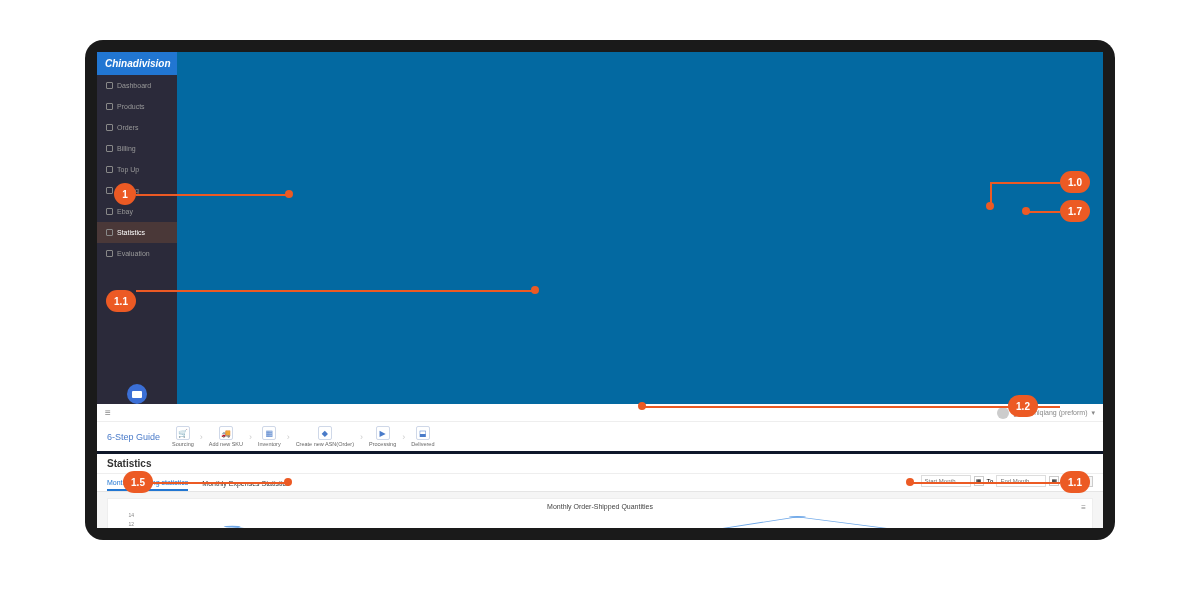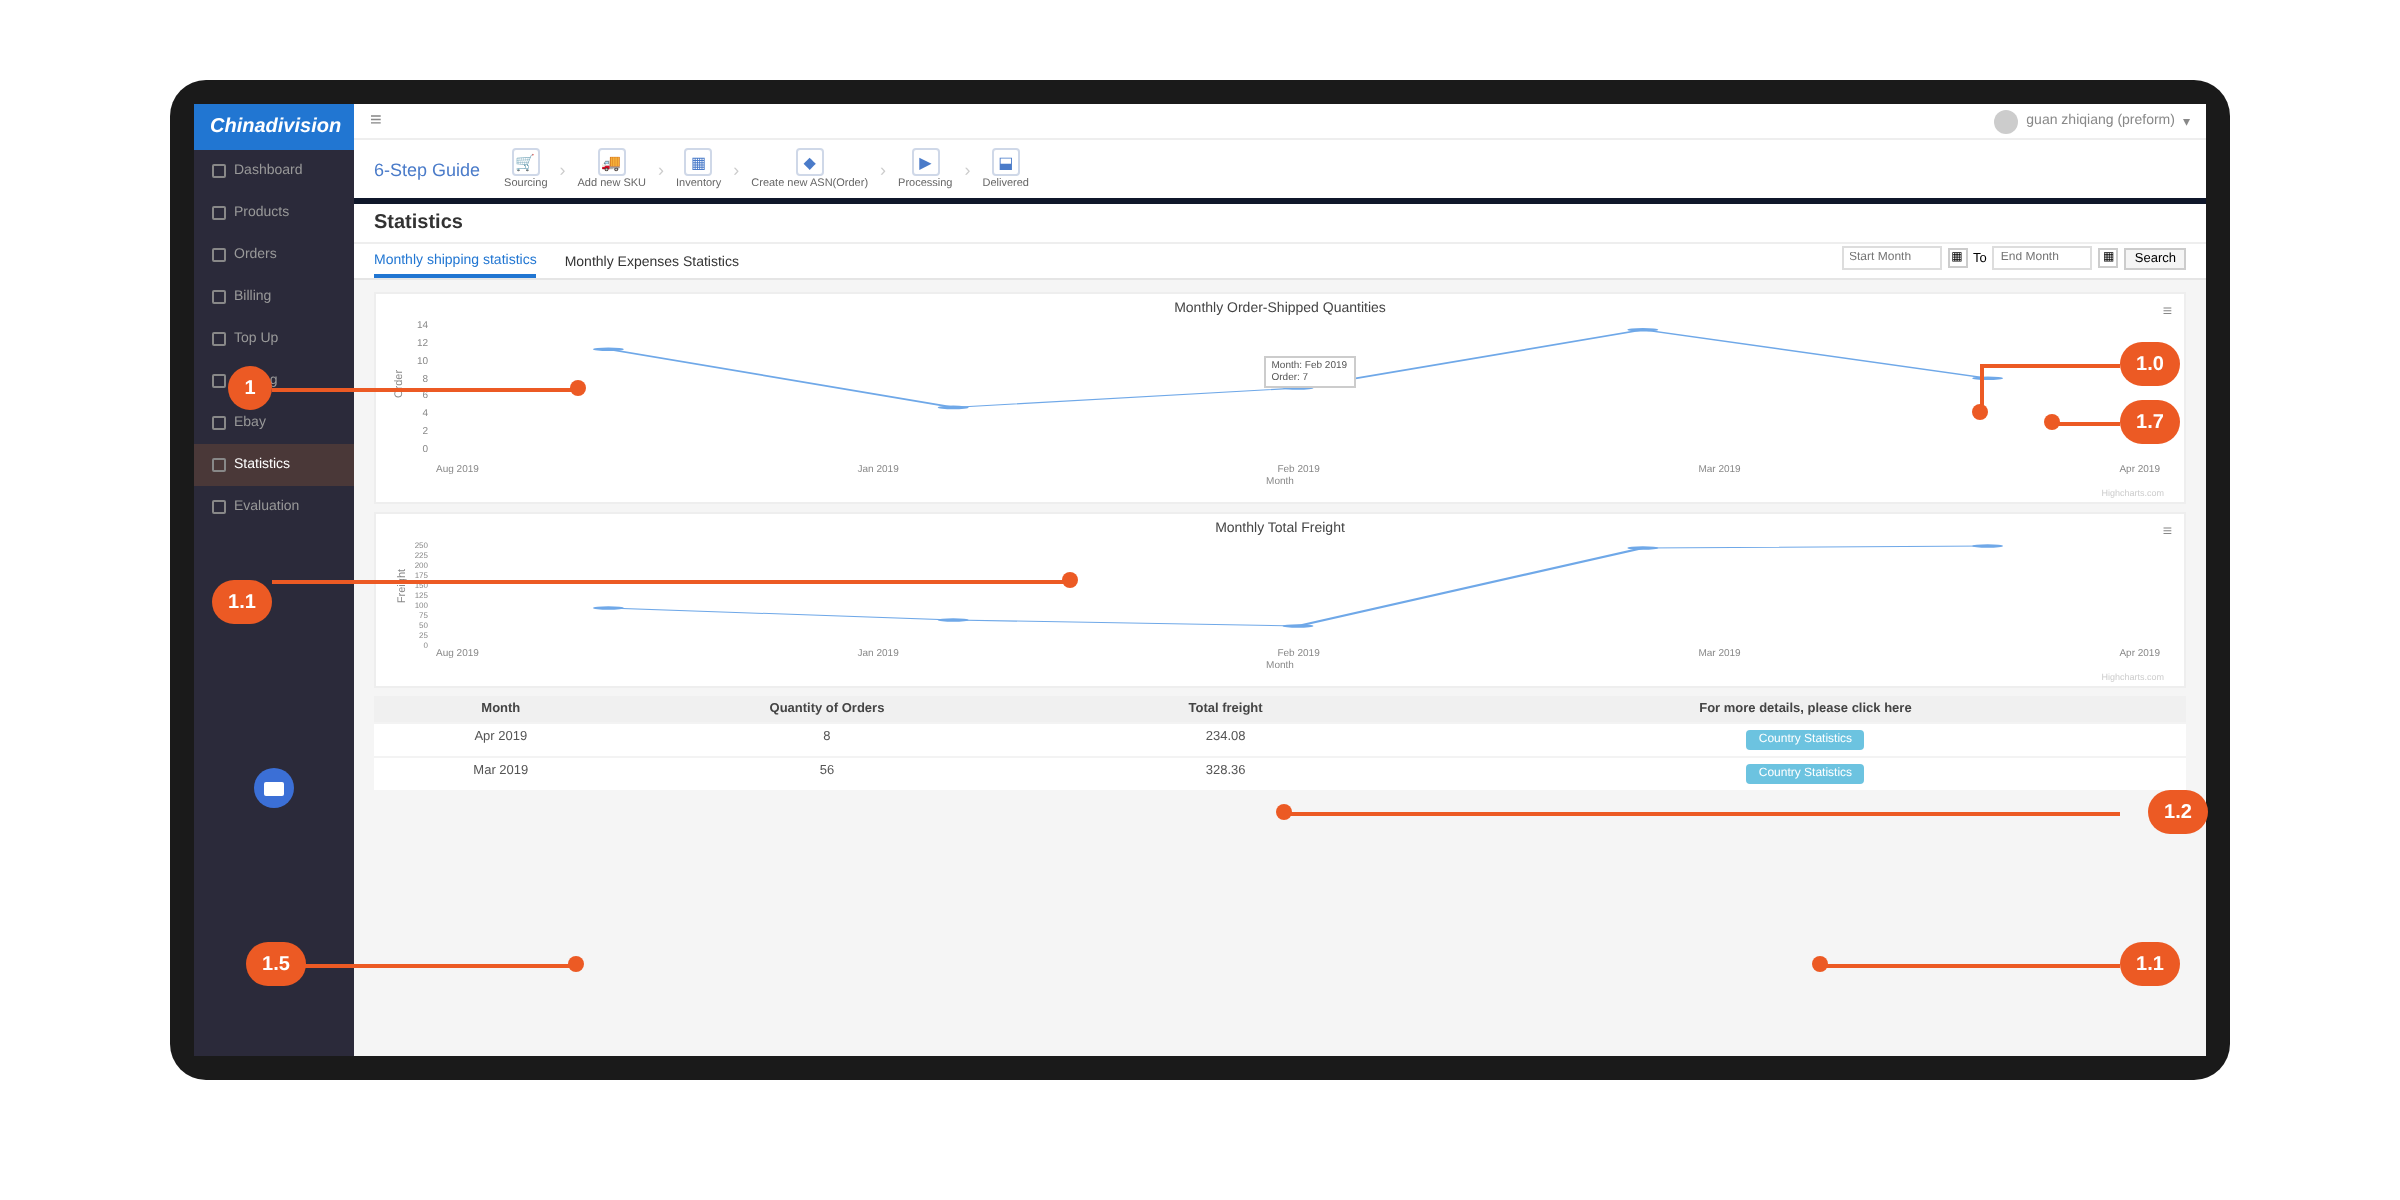--- a/index.html
+++ b/index.html
@@ -1,20 +1,20 @@
 <!DOCTYPE html>
 <html><head>
 <meta charset="utf-8">
 <style>
 * { box-sizing: border-box; margin: 0; padding: 0; font-family: Arial, sans-serif; }
 body { background: #fff; width: 1200px; height: 600px; position: relative; overflow: hidden; }
 
 
 .device-frame { position: absolute; left: 85px; top: 40px; width: 1030px; height: 500px; background: #1a1a1a; border-radius: 18px; padding: 12px; }
-.screen { width: 100%; height: 100%; background: #0369a1; display: flex; overflow: hidden; }
+.screen { width: 100%; height: 100%; background: #0369a1; display: flex; overflow: hidden; flex-direction: column; }
 
 
 .sidebar { width: 80px; background: #2b2a3a; color: #aaa; font-size: 7px; flex-shrink: 0; }
 .brand { background: #2176d2; color: #fff; font-size: 10px; font-weight: bold; padding: 6px 8px; font-style: italic; }
 .sb-item { padding: 7px 9px; color: #999; cursor: pointer; display: flex; align-items: center; gap: 4px; }
 .sb-item .sb-ico { width: 7px; height: 7px; border: 1px solid #888; display: inline-block; border-radius: 1px; }
 .sb-item.active { background: #4a3838; color: #fff; }
 .sb-float { width: 20px; height: 20px; background: #3b6fd6; border-radius: 50%; margin: 120px auto 0; display:flex; align-items:center; justify-content:center; }
 .sb-float span{ width:10px; height:7px; background:#fff; border-radius:1px; display:block;}
 
@@ -88,21 +88,21 @@
 
 <div class="callout wide" style="left:1060px; top:171px;">1.0</div>
 <div class="cline" style="left:990px; top:182px; width:70px; height:2px;"></div>
 <div class="cline" style="left:990px; top:182px; width:2px; height:22px;"></div>
 <div class="dot" style="left:986px; top:202px;"></div>
 
 <div class="callout wide" style="left:1060px; top:200px;">1.7</div>
 <div class="cline" style="left:1028px; top:211px; width:32px; height:2px;"></div>
 <div class="dot" style="left:1022px; top:207px;"></div>
 
-<div class="callout wide" style="left:1074px; top:395px;">1.2</div>
+<div class="callout wide" style="left:1008px; top:395px;">1.2</div>
 <div class="cline" style="left:644px; top:406px; width:416px; height:2px;"></div>
 <div class="dot" style="left:638px; top:402px;"></div>
 
 <div class="callout wide" style="left:1060px; top:471px;">1.1</div>
 <div class="cline" style="left:912px; top:482px; width:148px; height:2px;"></div>
 <div class="dot" style="left:906px; top:478px;"></div>
 
 <div class="device-frame">
   <div class="screen">
 

